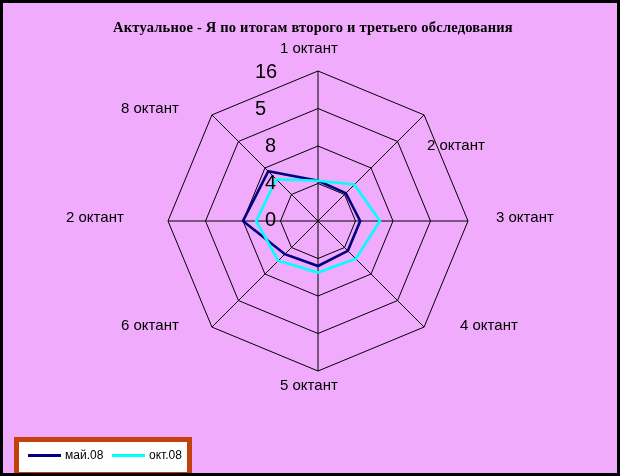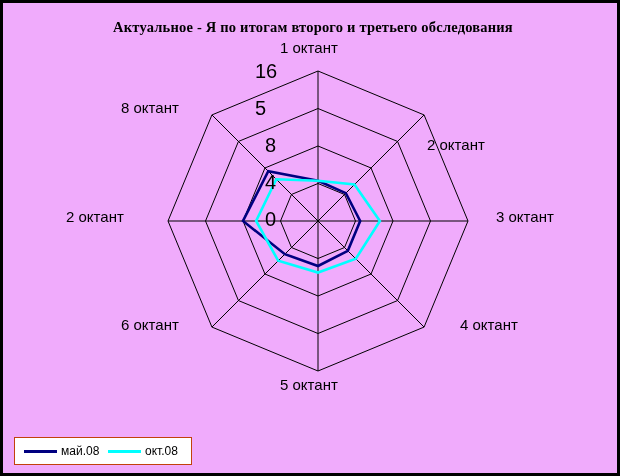--- a/index.html
+++ b/index.html
@@ -54,22 +54,22 @@
     font-size: 20px;
     color: #000000;
     text-align: center;
     white-space: nowrap;
   }
   #legend-box {
     position: absolute;
     left: 11px;
     top: 434px;
     width: 178px;
-    height: 28px;
-    border: 1px solid #c2410c;
+    height: 40px;
+    border: 5px solid #c2410c;
     background: #ffffff;
     box-sizing: border-box;
   }
   .legend-entry {
     position: absolute;
     top: 0;
     height: 26px;
     display: flex;
     align-items: center;
   }

